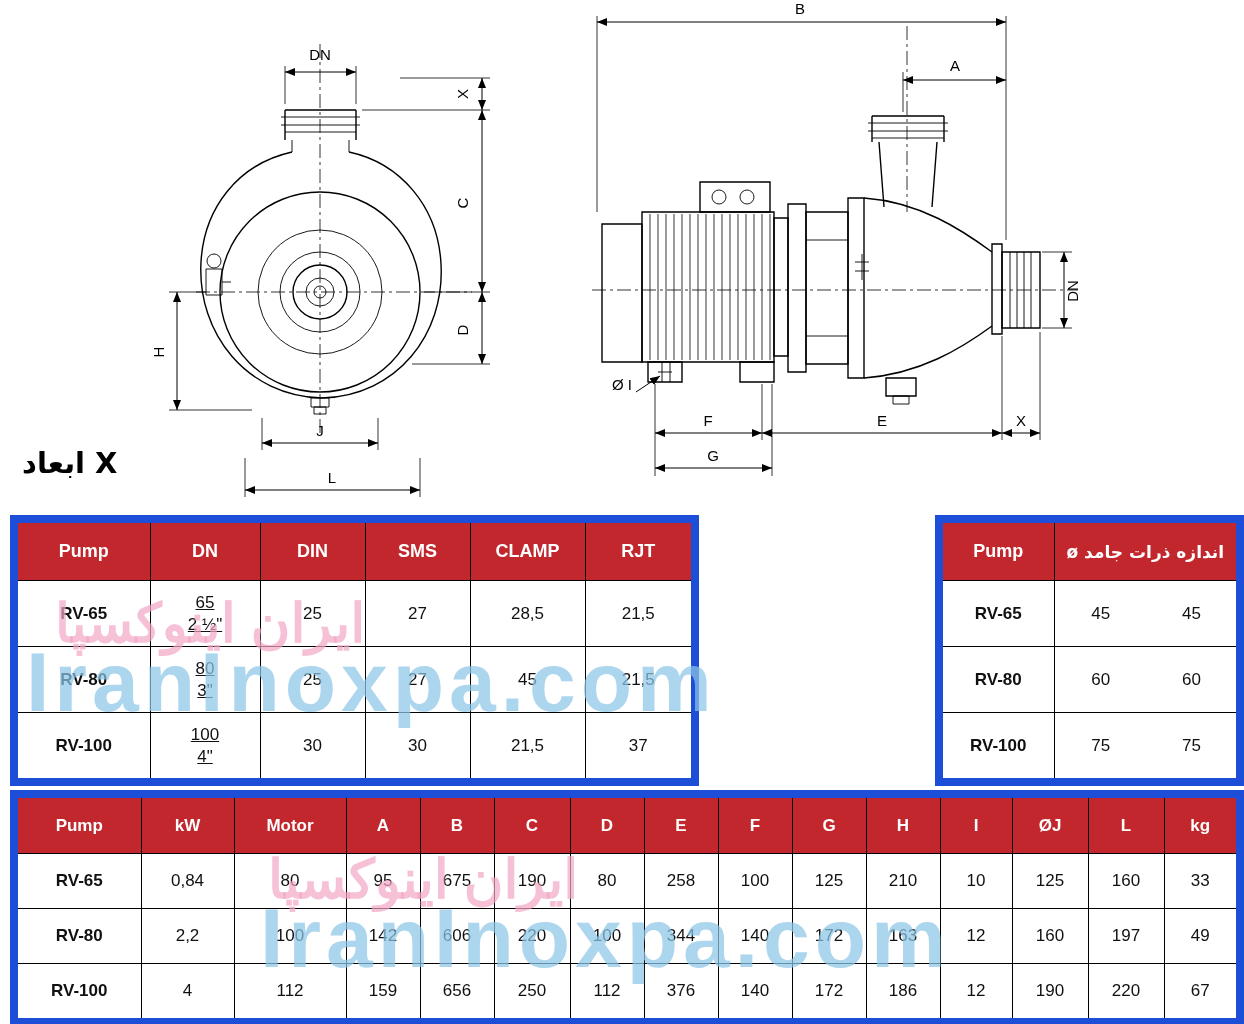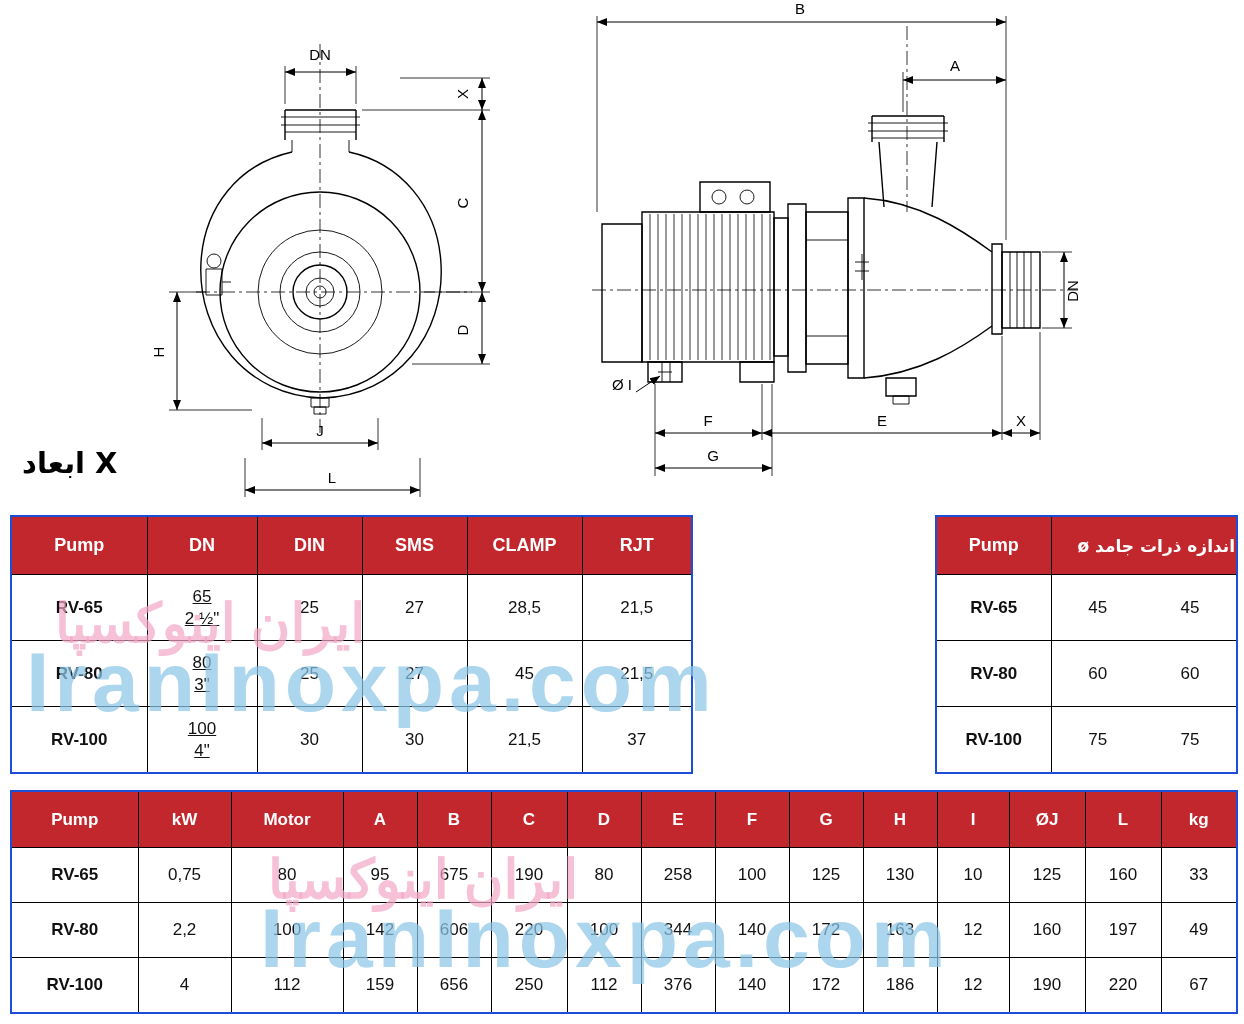--- a/index.html
+++ b/index.html
@@ -10,34 +10,34 @@
   .thin { fill:none; stroke:#000; stroke-width:0.9; }
   .fin  { fill:none; stroke:#000; stroke-width:0.8; }
   .ext  { fill:none; stroke:#000; stroke-width:0.8; }
   .dim  { fill:none; stroke:#000; stroke-width:1; }
   .cl   { fill:none; stroke:#000; stroke-width:0.8; stroke-dasharray:14 4 3 4; }
   .lbl  { font:15px "Liberation Sans",sans-serif; fill:#000; stroke:none; text-anchor:middle; }
 
   .heading { position:absolute; left:22px; top:446px; font-size:29px; font-weight:bold; color:#000;
              font-family:"DejaVu Sans","Liberation Sans",sans-serif;text-align:center; }
 
-  table.tbl { position:absolute; border-collapse:collapse; table-layout:fixed; background:#fff; border:2px solid #1d4ed8; }
+  table.tbl { position:absolute; border-collapse:collapse; table-layout:fixed; background:#fff; border:8px solid #1d4ed8; }
   table.tbl th { background:#c1272d; color:#fff; font-weight:bold; font-size:18px; border:1px solid #000; text-align:center; }
   table.tbl td { border:1px solid #000; font-size:17px; color:#111; text-align:center; vertical-align:middle; }
   td.pump-cell { color:#c1272d; font-weight:bold; }
   td.multiline { white-space:pre-line; line-height:1.25;text-decoration:underline; }
 
   #connection-table { left:10px; top:515px; width:681px; }
   #connection-table th { height:55px; }
   #connection-table td { height:63px; }
 
   #particle-table { left:935px; top:515px; width:301px; }
   #particle-table th { height:55px; }
   #particle-table td { height:63px; }
-  #particle-table th.rtl { font-family:"DejaVu Sans","Liberation Sans",sans-serif; direction:rtl; font-size:17px;text-align:right; }
+  #particle-table th.rtl { font-family:"DejaVu Sans","Liberation Sans",sans-serif; direction:rtl; font-size:17px; }
   #particle-table td.nodiv-l { border-left:none; }
   #particle-table td.nodiv-r { border-right:none; }
 
   #dimensions-table { left:10px; top:790px; width:1226px; }
   #dimensions-table th { height:53px; font-size:17px; }
   #dimensions-table td { height:52px; }
 
   .wm { position:absolute; z-index:5; pointer-events:none; font-weight:bold; white-space:nowrap; }
   .wm-pink { color:rgba(242,166,197,0.70); font-family:Liberation Sans, sans-serif; }
   .wm-blue { color:rgba(140,197,232,0.72); font-family:"Liberation Sans",sans-serif; }
@@ -281,30 +281,30 @@
       <th>H</th>
       <th>I</th>
       <th>ØJ</th>
       <th>L</th>
       <th>kg</th>
     </tr>
   </thead>
   <tbody>
     <tr>
       <td class="pump-cell">RV-65</td>
-      <td>0,75</td>
+      <td>0,84</td>
       <td>80</td>
       <td>95</td>
       <td>675</td>
       <td>190</td>
       <td>80</td>
       <td>258</td>
       <td>100</td>
       <td>125</td>
-      <td>130</td>
+      <td>210</td>
       <td>10</td>
       <td>125</td>
       <td>160</td>
       <td>33</td>
     </tr>
     <tr>
       <td class="pump-cell">RV-80</td>
       <td>2,2</td>
       <td>100</td>
       <td>142</td>

